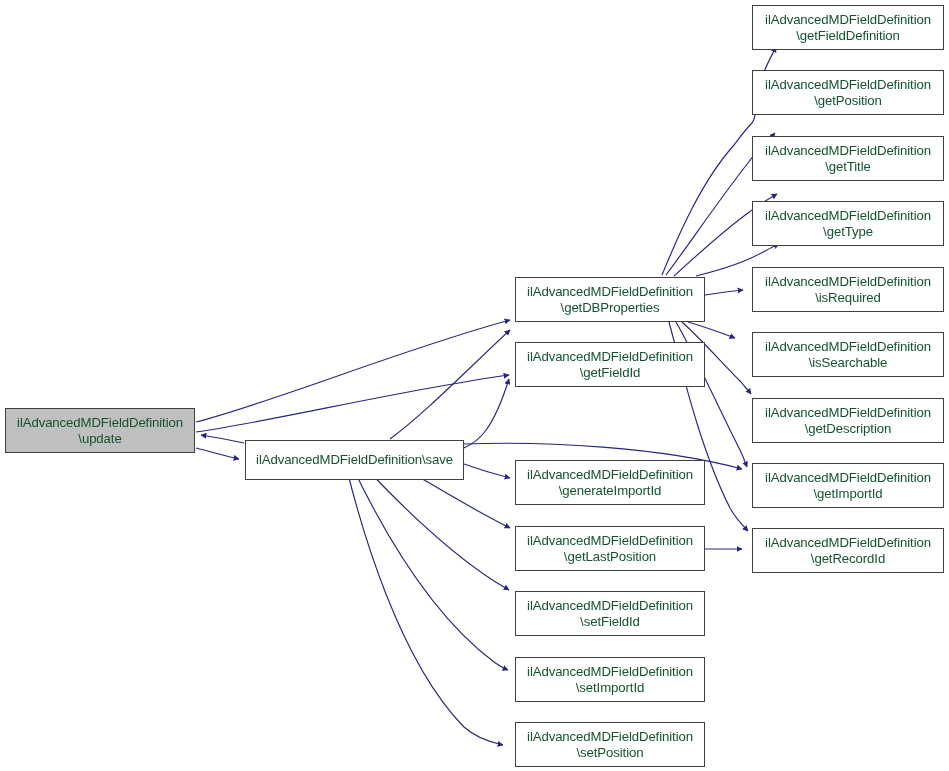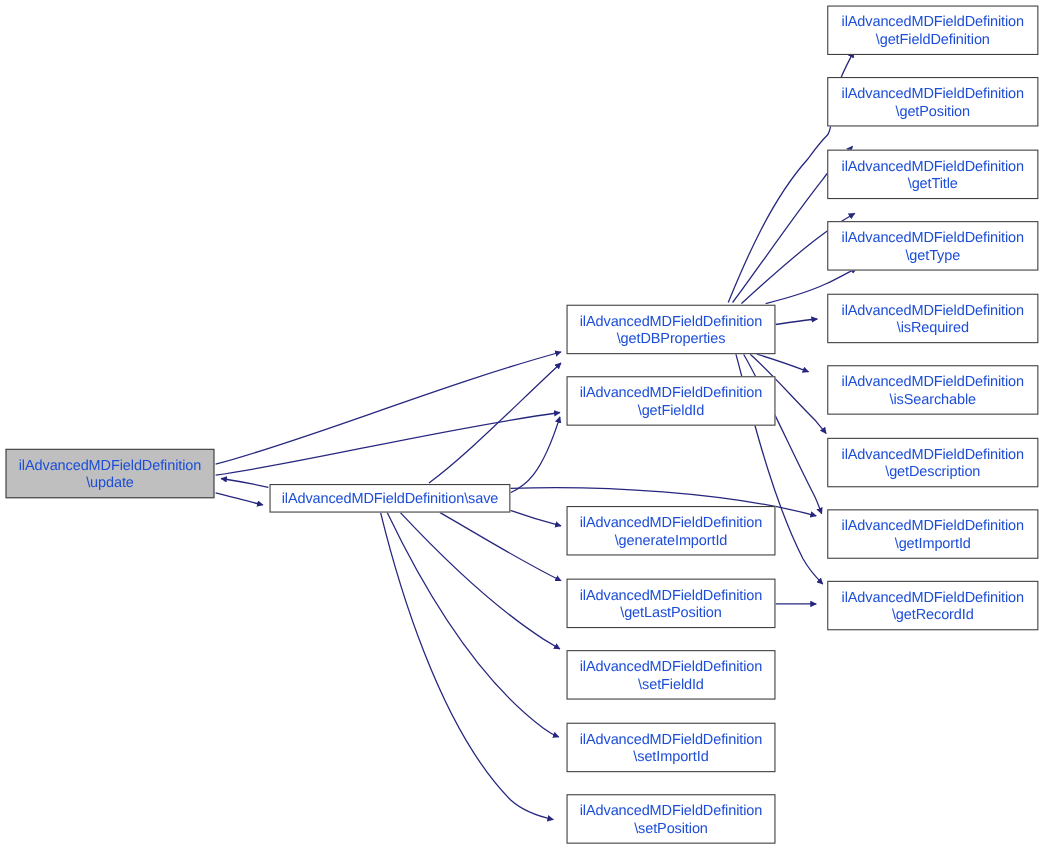--- a/index.html
+++ b/index.html
@@ -28,21 +28,21 @@
     position: absolute;
     box-sizing: border-box;
     border: 1px solid #404040;
     background: #ffffff;
     display: flex;
     align-items: center;
     justify-content: center;
     text-align: center;
     font-size: 13.2px;
     line-height: 15.5px;
-    color: #1d4ed8;
+    color: #14532d;
     letter-spacing: -0.1px;
     white-space: pre-line;
     z-index: 5;
   }
   .node.current {
     background: #bfbfbf;
     border: 1px solid #404040;
   }
   .node-label {
     display: block;
@@ -80,21 +80,21 @@
         <path d="M 688,322 C 705,327 719,332 735,338" fill="none" stroke="#26267f" stroke-width="1.15" marker-end="url(#arrow)"></path>
         <path d="M 682,322 C 700,338 722,363 741,382 C 744,386 748,390 751,394" fill="none" stroke="#26267f" stroke-width="1.15" marker-end="url(#arrow)"></path>
         <path d="M 676,322 C 694,353 722,415 740,450 C 743,456 745,462 747,467" fill="none" stroke="#26267f" stroke-width="1.15" marker-end="url(#arrow)"></path>
         <path d="M 669,322 C 681,366 700,449 730,508 C 735,517 741,524 748,531" fill="none" stroke="#26267f" stroke-width="1.15" marker-end="url(#arrow)"></path>
         <path d="M 705,549 C 719,549 731,549 742,549" fill="none" stroke="#26267f" stroke-width="1.15" marker-end="url(#arrow)"></path>
       </g>
   </svg>
   <div id="node-layer">
       <div class="node current" style="left: 5px; top: 408px; width: 190px; height: 45px;"><span class="node-label">ilAdvancedMDFieldDefinition
 \update</span></div>
-      <div class="node" style="left: 245px; top: 440px; width: 219px; height: 26px;"><span class="node-label">ilAdvancedMDFieldDefinition\save</span></div>
+      <div class="node" style="left: 245px; top: 440px; width: 219px; height: 40px;"><span class="node-label">ilAdvancedMDFieldDefinition\save</span></div>
       <div class="node" style="left: 515px; top: 277px; width: 190px; height: 45px;"><span class="node-label">ilAdvancedMDFieldDefinition
 \getDBProperties</span></div>
       <div class="node" style="left: 515px; top: 342px; width: 190px; height: 45px;"><span class="node-label">ilAdvancedMDFieldDefinition
 \getFieldId</span></div>
       <div class="node" style="left: 515px; top: 460px; width: 190px; height: 45px;"><span class="node-label">ilAdvancedMDFieldDefinition
 \generateImportId</span></div>
       <div class="node" style="left: 515px; top: 526px; width: 190px; height: 45px;"><span class="node-label">ilAdvancedMDFieldDefinition
 \getLastPosition</span></div>
       <div class="node" style="left: 515px; top: 591px; width: 190px; height: 45px;"><span class="node-label">ilAdvancedMDFieldDefinition
 \setFieldId</span></div>

